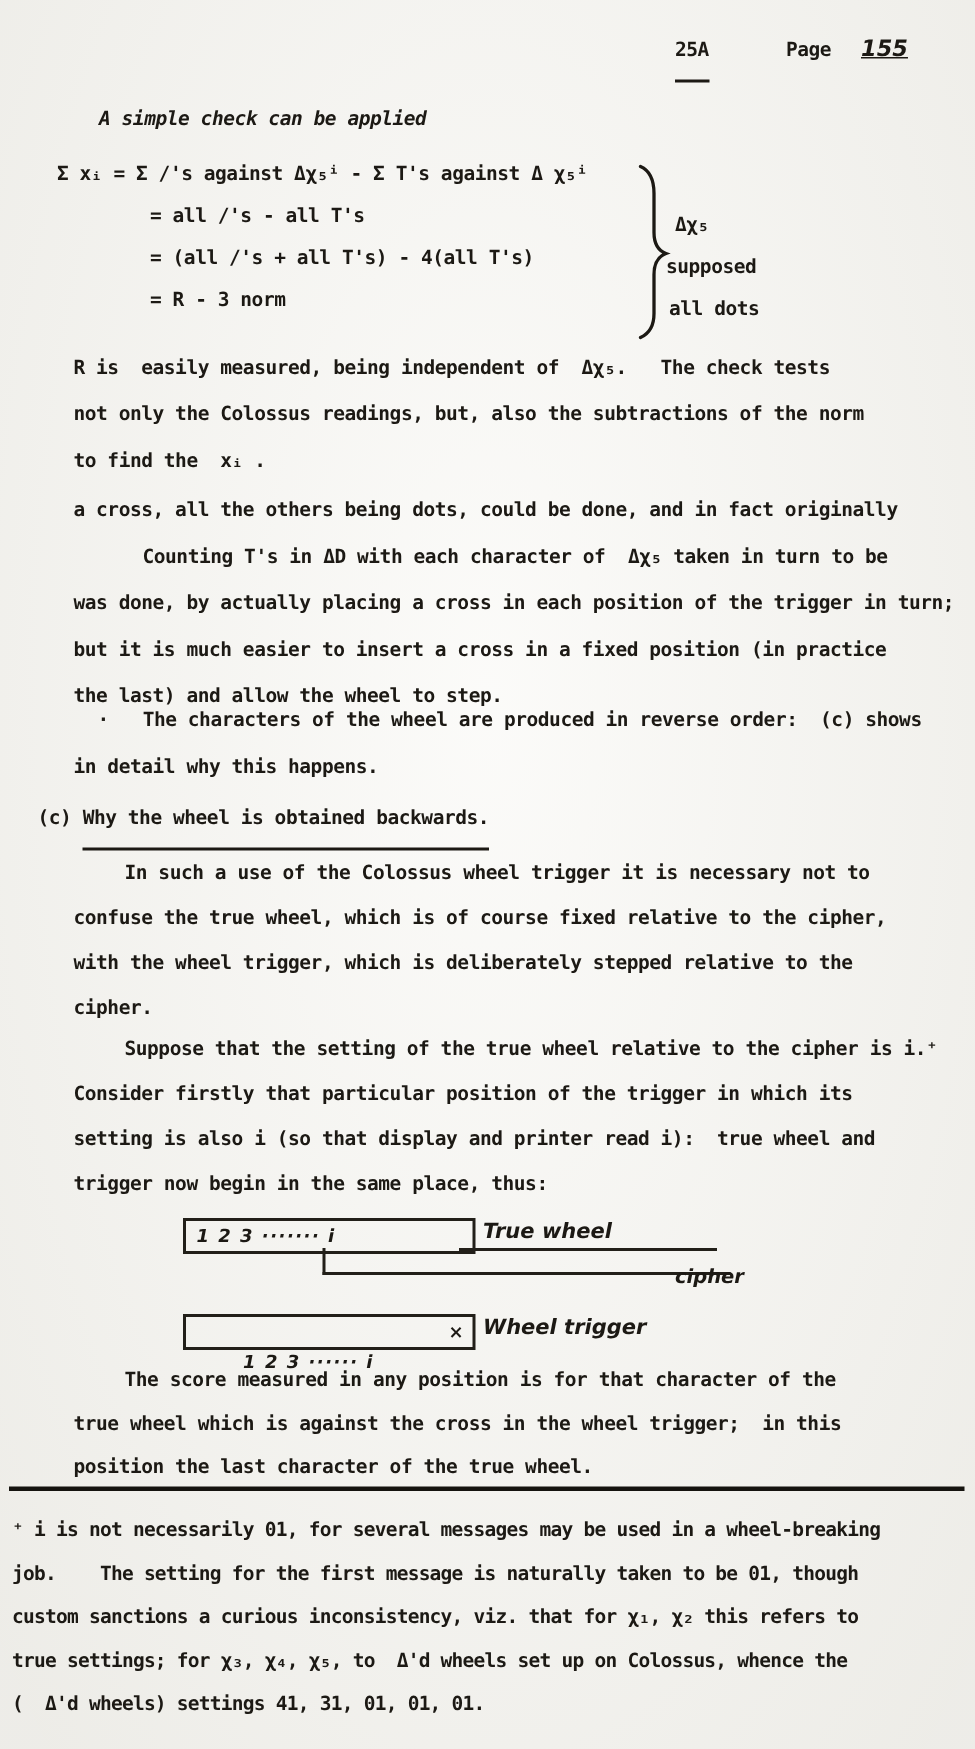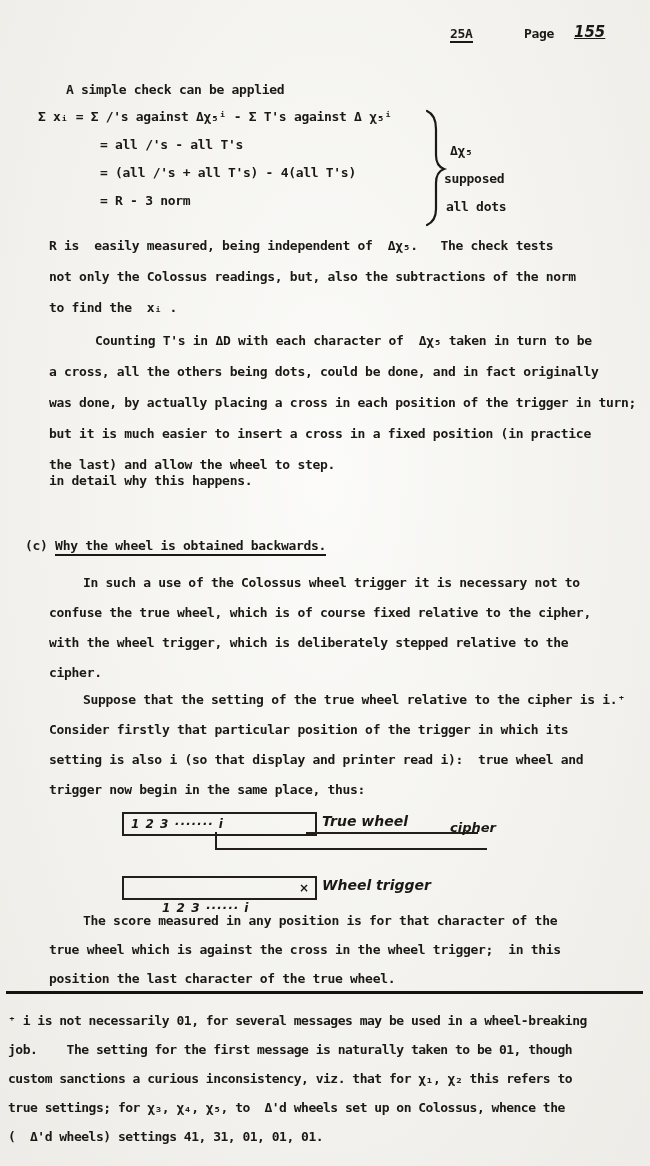--- a/index.html
+++ b/index.html
@@ -26,30 +26,30 @@
   .indent46{padding-left:46px;}
   .indent16{padding-left:16px;}
   .hand{
     font-family:"DejaVu Sans", sans-serif;
     font-style:italic;
     font-weight:600;
     letter-spacing:0;
   }
   .header-sect{
     position:absolute;left:450px;top:26px;
-    border-bottom:2px solid #1c1914;padding-bottom:0px;
+    border-bottom:2px solid #1c1914;padding-bottom:12px;
   }
   .header-page{position:absolute;left:524px;top:26px;}
   .header-num{position:absolute;left:574px;top:23px;font-size:15px;text-decoration:underline;}
   .formula{position:absolute;left:38px;top:109px;width:560px;height:120px;}
   .formula .fline{position:absolute;white-space:pre;}
   .fnotes{position:absolute;white-space:pre;}
   .brace-svg{position:absolute;left:384px;top:0px;}
   .heading{position:absolute;left:25px;top:538px;white-space:pre;}
-  .heading .u{border-bottom:2px solid #1c1914;padding-bottom:1px;}
+  .heading .u{border-bottom:2px solid #1c1914;padding-bottom:12px;}
   .diagram{position:absolute;left:0;top:806px;width:650px;height:100px;}
   .dbox{
     position:absolute;width:184px;height:20px;
     border:2px solid #221f19;background:transparent;
     font-family:"DejaVu Sans", sans-serif;font-style:italic;font-weight:600;
     font-size:12px;letter-spacing:1px;line-height:20px;padding-left:7px;
     white-space:pre;
   }
   .dline{position:absolute;background:#221f19;}
   .dlabel{position:absolute;font-size:14px;white-space:pre;}
@@ -60,21 +60,21 @@
 </style>
 </head>
 <body>
 
 <div class="page">
 
   <div class="header-sect tw-line">25A</div>
   <div class="header-page tw-line">Page</div>
   <div class="header-num hand">155</div>
 
-  <div class="abs tw-line" style="left:66px;top:82px;">A simple check can be applied</div>
+  <div class="abs tw-line" style="left:66px;top:72px;font-style:italic;">A simple check can be applied</div>
 
   <div class="formula">
     <div class="fline" style="left:0;top:0;">Σ xᵢ = Σ /'s against Δχ₅ⁱ - Σ T's against Δ χ₅ⁱ</div>
     <div class="fline" style="left:62px;top:28px;">= all /'s - all T's</div>
     <div class="fline" style="left:62px;top:56px;">= (all /'s + all T's) - 4(all T's)</div>
     <div class="fline" style="left:62px;top:84px;">= R - 3 norm</div>
 
     <svg class="brace-svg" width="26" height="118" viewBox="0 0 26 118">
       <path d="M 5,2 Q 14,6 14,20 L 14,46 Q 14,57 22,60 Q 14,63 14,74 L 14,100 Q 14,112 5,116" fill="none" stroke="#1c1914" stroke-width="2.2" stroke-linecap="round"></path>
     </svg>
@@ -83,28 +83,29 @@
     <div class="fnotes" style="left:408px;top:90px;">all dots</div>
   </div>
 
   <div class="para" style="top:230px;">
     <div class="tw-line">R is  easily measured, being independent of  Δχ₅.   The check tests</div>
     <div class="tw-line">not only the Colossus readings, but, also the subtractions of the norm</div>
     <div class="tw-line">to find the  xᵢ .</div>
   </div>
 
   <div class="para" style="top:325px;">
+    <div class="tw-line">a cross, all the others being dots, could be done, and in fact originally</div>
     <div class="tw-line indent46">Counting T's in ΔD with each character of  Δχ₅ taken in turn to be</div>
-    <div class="tw-line">a cross, all the others being dots, could be done, and in fact originally</div>
     <div class="tw-line">was done, by actually placing a cross in each position of the trigger in turn;</div>
     <div class="tw-line">but it is much easier to insert a cross in a fixed position (in practice</div>
     <div class="tw-line">the last) and allow the wheel to step.</div>
   </div>
 
   <div class="para" style="top:465px;">
+    <div class="tw-line indent16">·   The characters of the wheel are produced in reverse order:  (c) shows</div>
     <div class="tw-line">in detail why this happens.</div>
   </div>
 
   <div class="heading"><span>(c) </span><span class="u">Why the wheel is obtained backwards.</span></div>
 
   <div class="para lh30" style="top:568px;">
     <div class="tw-line indent34">In such a use of the Colossus wheel trigger it is necessary not to</div>
     <div class="tw-line">confuse the true wheel, which is of course fixed relative to the cipher,</div>
     <div class="tw-line">with the wheel trigger, which is deliberately stepped relative to the</div>
     <div class="tw-line">cipher.</div>
@@ -117,21 +118,21 @@
     <div class="tw-line">trigger now begin in the same place, thus:</div>
   </div>
 
   <div class="diagram">
     <div class="dbox" style="left:122px;top:6px;">1 2 3 ······· i</div>
     <div class="dlabel hand" style="left:322px;top:7px;">True wheel</div>
 
     <div class="dline" style="left:306px;top:26px;width:172px;height:2px;"></div>
     <div class="dline" style="left:215px;top:26px;width:2px;height:18px;"></div>
     <div class="dline" style="left:215px;top:42px;width:272px;height:2px;"></div>
-    <div class="dlabel hand" style="left:450px;top:14px;font-size:13px;">cipher</div>
+    <div class="dlabel hand" style="left:450px;top:38px;font-size:13px;">cipher</div>
 
     <div class="dbox" style="left:122px;top:70px;">
       <span>1 2 3 ······ i</span>
       <span class="cross">×</span>
     </div>
     <div class="dlabel hand" style="left:322px;top:71px;">Wheel trigger</div>
   </div>
 
   <div class="para lh29" style="top:906px;">
     <div class="tw-line indent34">The score measured in any position is for that character of the</div>

